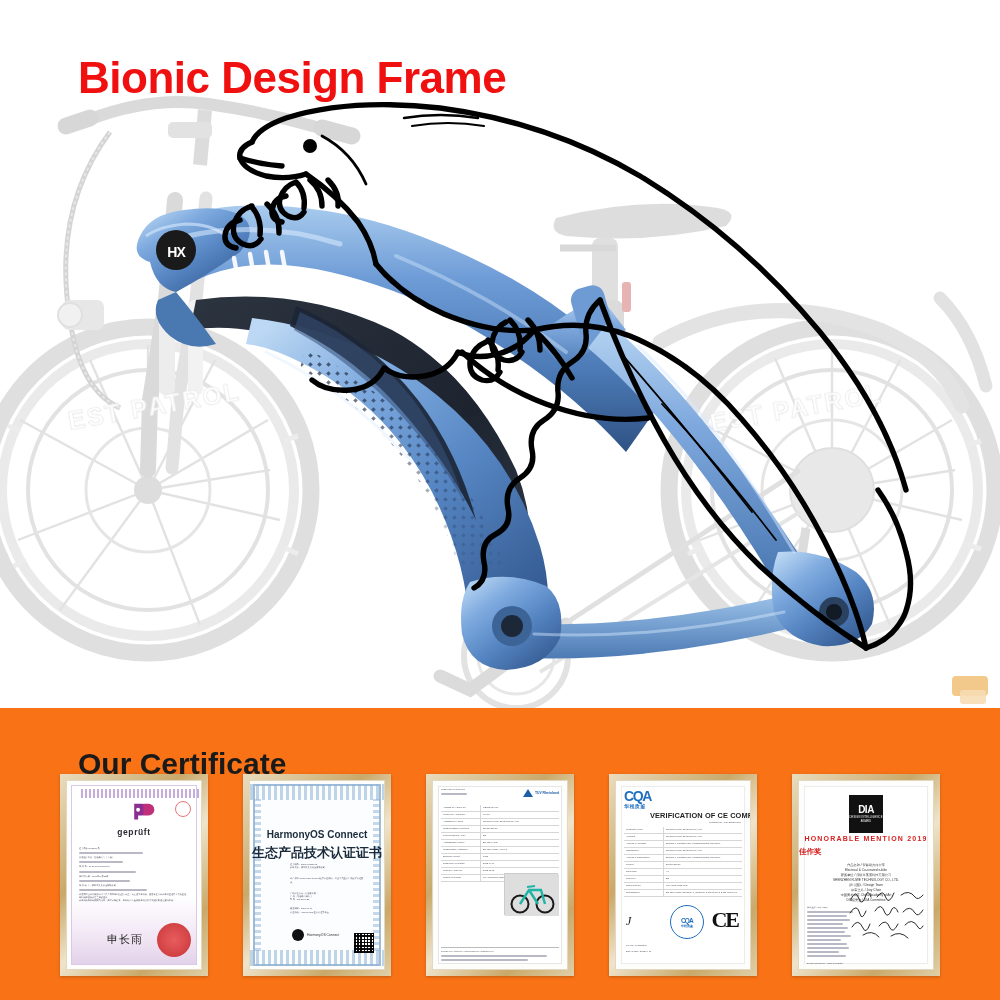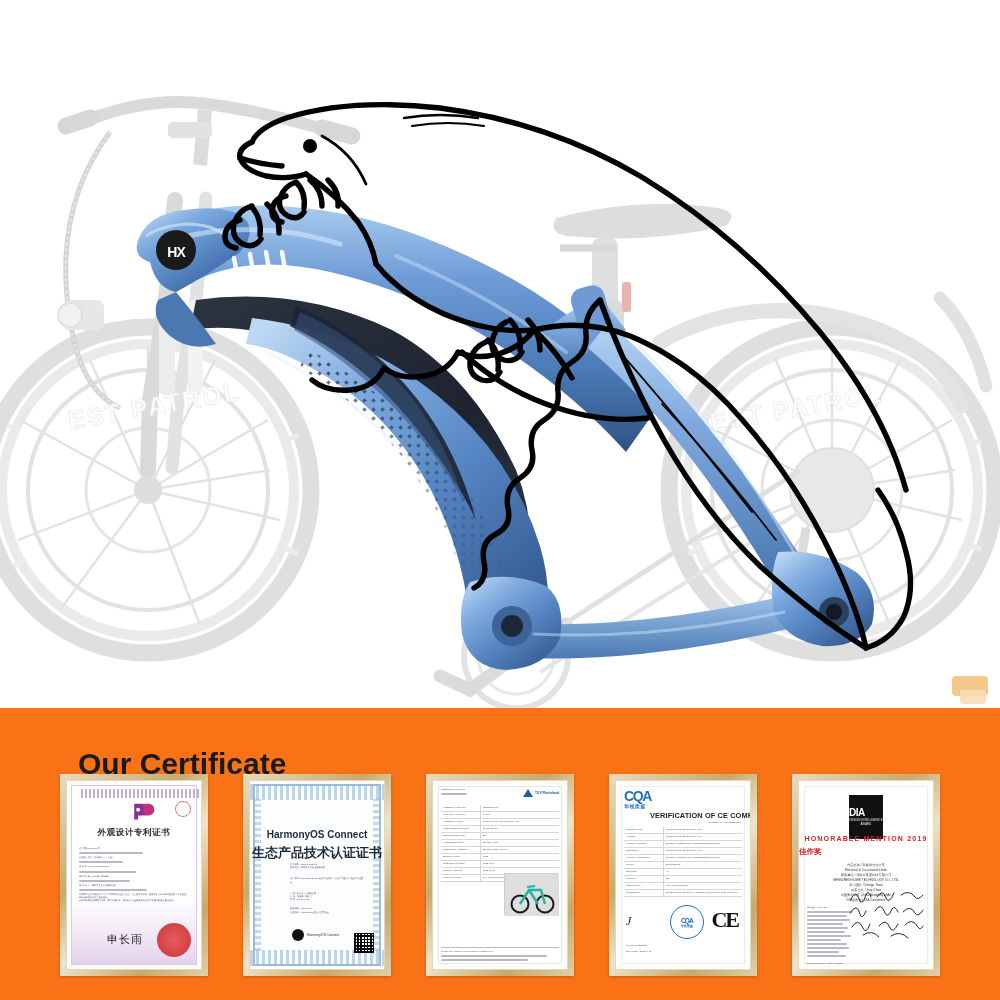--- a/index.html
+++ b/index.html
@@ -130,40 +130,41 @@
   .c4-sealcn { font-size:3px; font-weight:bold; }
   .c4-ce { position:absolute; right:12px; bottom:36px;
     font-size:22px; font-weight:bold; color:#111; letter-spacing:-2px;
     font-family:"Liberation Serif",serif; }
   .c4-sig { position:absolute; left:10px; bottom:40px;
     font-size:12px; color:#222; font-family:"Liberation Serif",serif; font-style:italic; }
 
   
   .c5-bg { position:absolute; inset:5px; background:#fff; border:1px solid #ececec; }
   .c5-logo { position:absolute; left:50%; transform:translateX(-50%); top:14px;
-    width:34px; height:44px; background:#111; color:#fff;
-    display:flex; flex-direction:column; align-items:flex-start; justify-content:center; gap:1px; }
+    width:34px; height:38px; background:#111; color:#fff;
+    display:flex; flex-direction:column; align-items:center; justify-content:center; gap:1px; }
   .c5-dia { font-size:10px; font-weight:bold; letter-spacing:-.5px; line-height:10px; }
   .c5-diasub { font-size:2.6px; line-height:3.2px; text-align:center; letter-spacing:.2px; }
   .c5-award { position:absolute; left:0; right:0; top:54px; text-align:center;
     font-size:7px; font-weight:bold; color:#d92020; letter-spacing:1.2px; }
   .c5-awardcn { position:absolute; left:0; right:0; top:66px; 
     font-size:7.5px; font-weight:bold; color:#d92020; }
   .c5-mid { position:absolute; left:0; right:0; top:82px; text-align:center; }
   .c5-mid .ml { font-size:3.2px; line-height:5px; color:#333; }
   .c5-sigs { position:absolute; right:8px; bottom:28px; width:78px; height:56px; }
   .c5-left { position:absolute; left:8px; bottom:10px; width:46px; }
 </style>
 </head>
 <body>
 
 <div id="page">
 
   <section id="hero">
 
+    <h1 id="hero-title">Bionic Design Frame</h1>
 
     <svg class="hero-svg" viewBox="0 0 1000 708">
       <defs>
         <linearGradient id="gFrameTop" x1="0" y1="0" x2="0" y2="1">
           <stop offset="0%" stop-color="#a8cbee"></stop>
           <stop offset="30%" stop-color="#6d9bd6"></stop>
           <stop offset="65%" stop-color="#4d7cb8"></stop>
           <stop offset="100%" stop-color="#2f5284"></stop>
         </linearGradient>
         <linearGradient id="gFrameBody" x1="0.1" y1="0" x2="0.9" y2="1">
@@ -462,21 +463,21 @@
       <div class="cert">
         <div class="cert-inner">
           <div class="c1-bg"></div>
           <div class="c1-topwave"></div>
           <svg class="c1-plogo" viewBox="0 0 40 30">
             <path d="M8 4 h12 a9 9 0 0 1 0 18 h-6 v6 h-6 z" fill="#8a2f8f"></path>
             <path d="M22 4 h8 a9 9 0 0 1 0 18 h-8 z" fill="#c0307a"></path>
             <circle cx="14" cy="13" r="3" fill="#fff"></circle>
           </svg>
           <div class="c1-sealsm"></div>
-          <div class="c1-title">外观设计专利证书</div>
+          <div class="c1-title">geprüft</div>
           <div class="c1-body">
             <div class="tiny">证书号第 6543210 号</div>
             <div class="ln" style="width:58%"></div>
             <div class="tiny">外观设计名称：智能自行车（车架）</div>
             <div class="ln" style="width:40%"></div>
             <div class="tiny">专 利 号：ZL 2017 3 0561234.5</div>
             <div class="ln" style="width:52%"></div>
             <div class="tiny">专利申请日：2017年10月23日</div>
             <div class="ln" style="width:46%"></div>
             <div class="tiny">专 利 权 人：深圳市某某科技有限公司</div>

